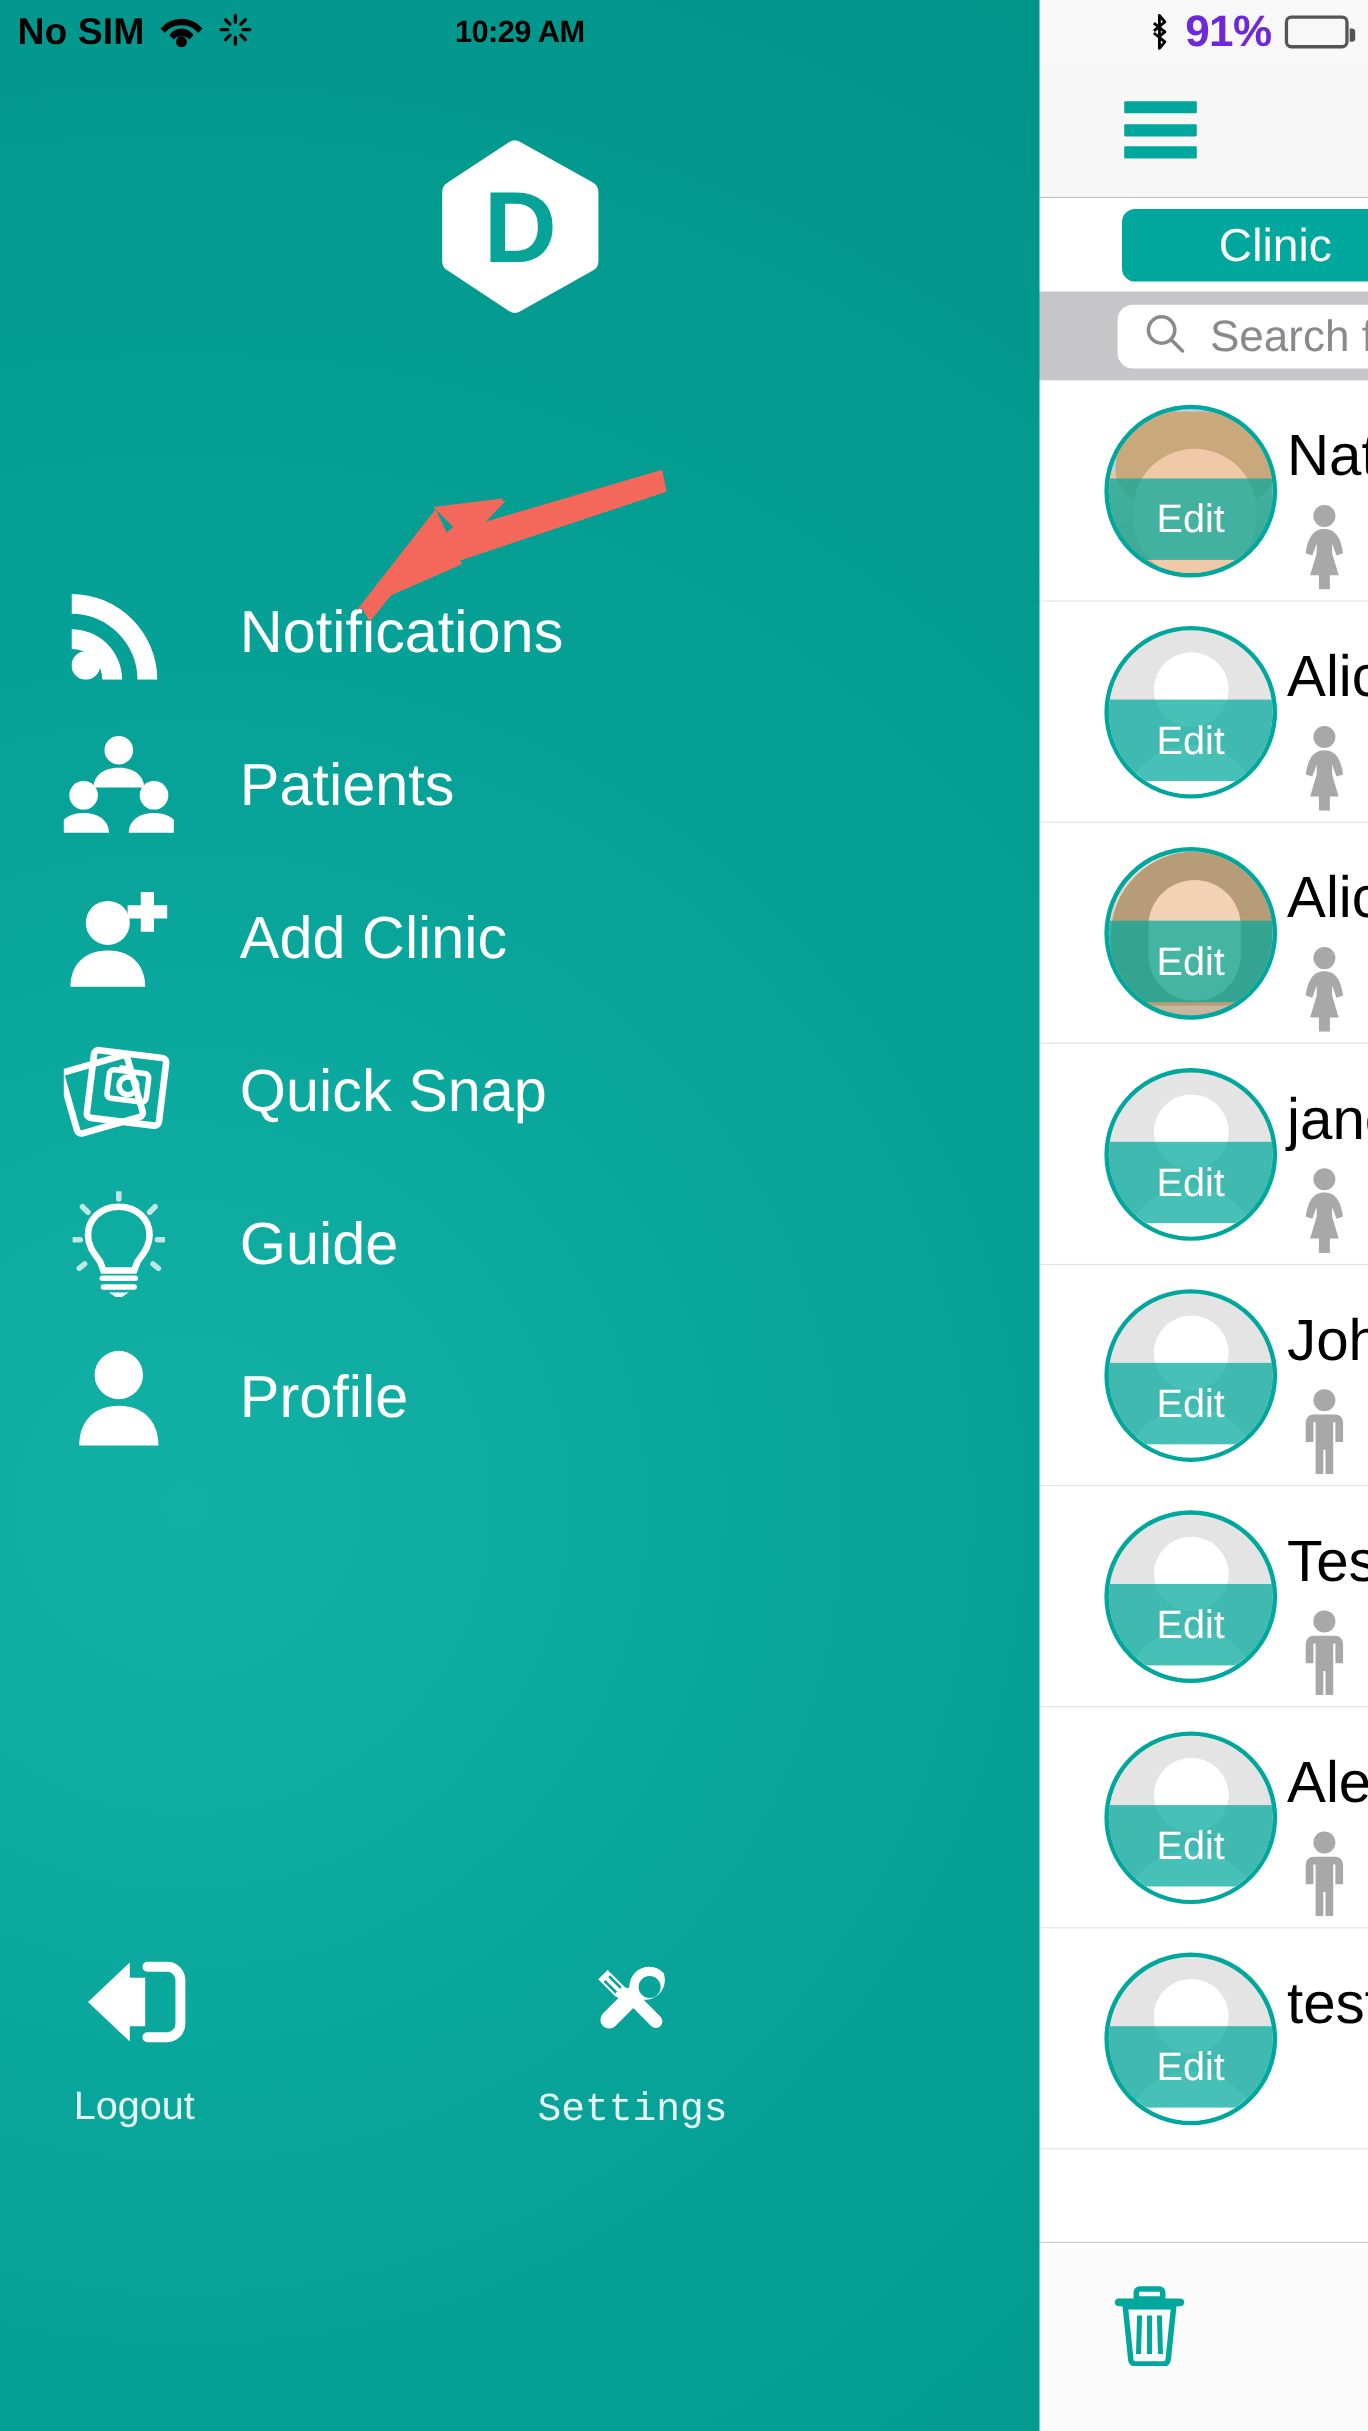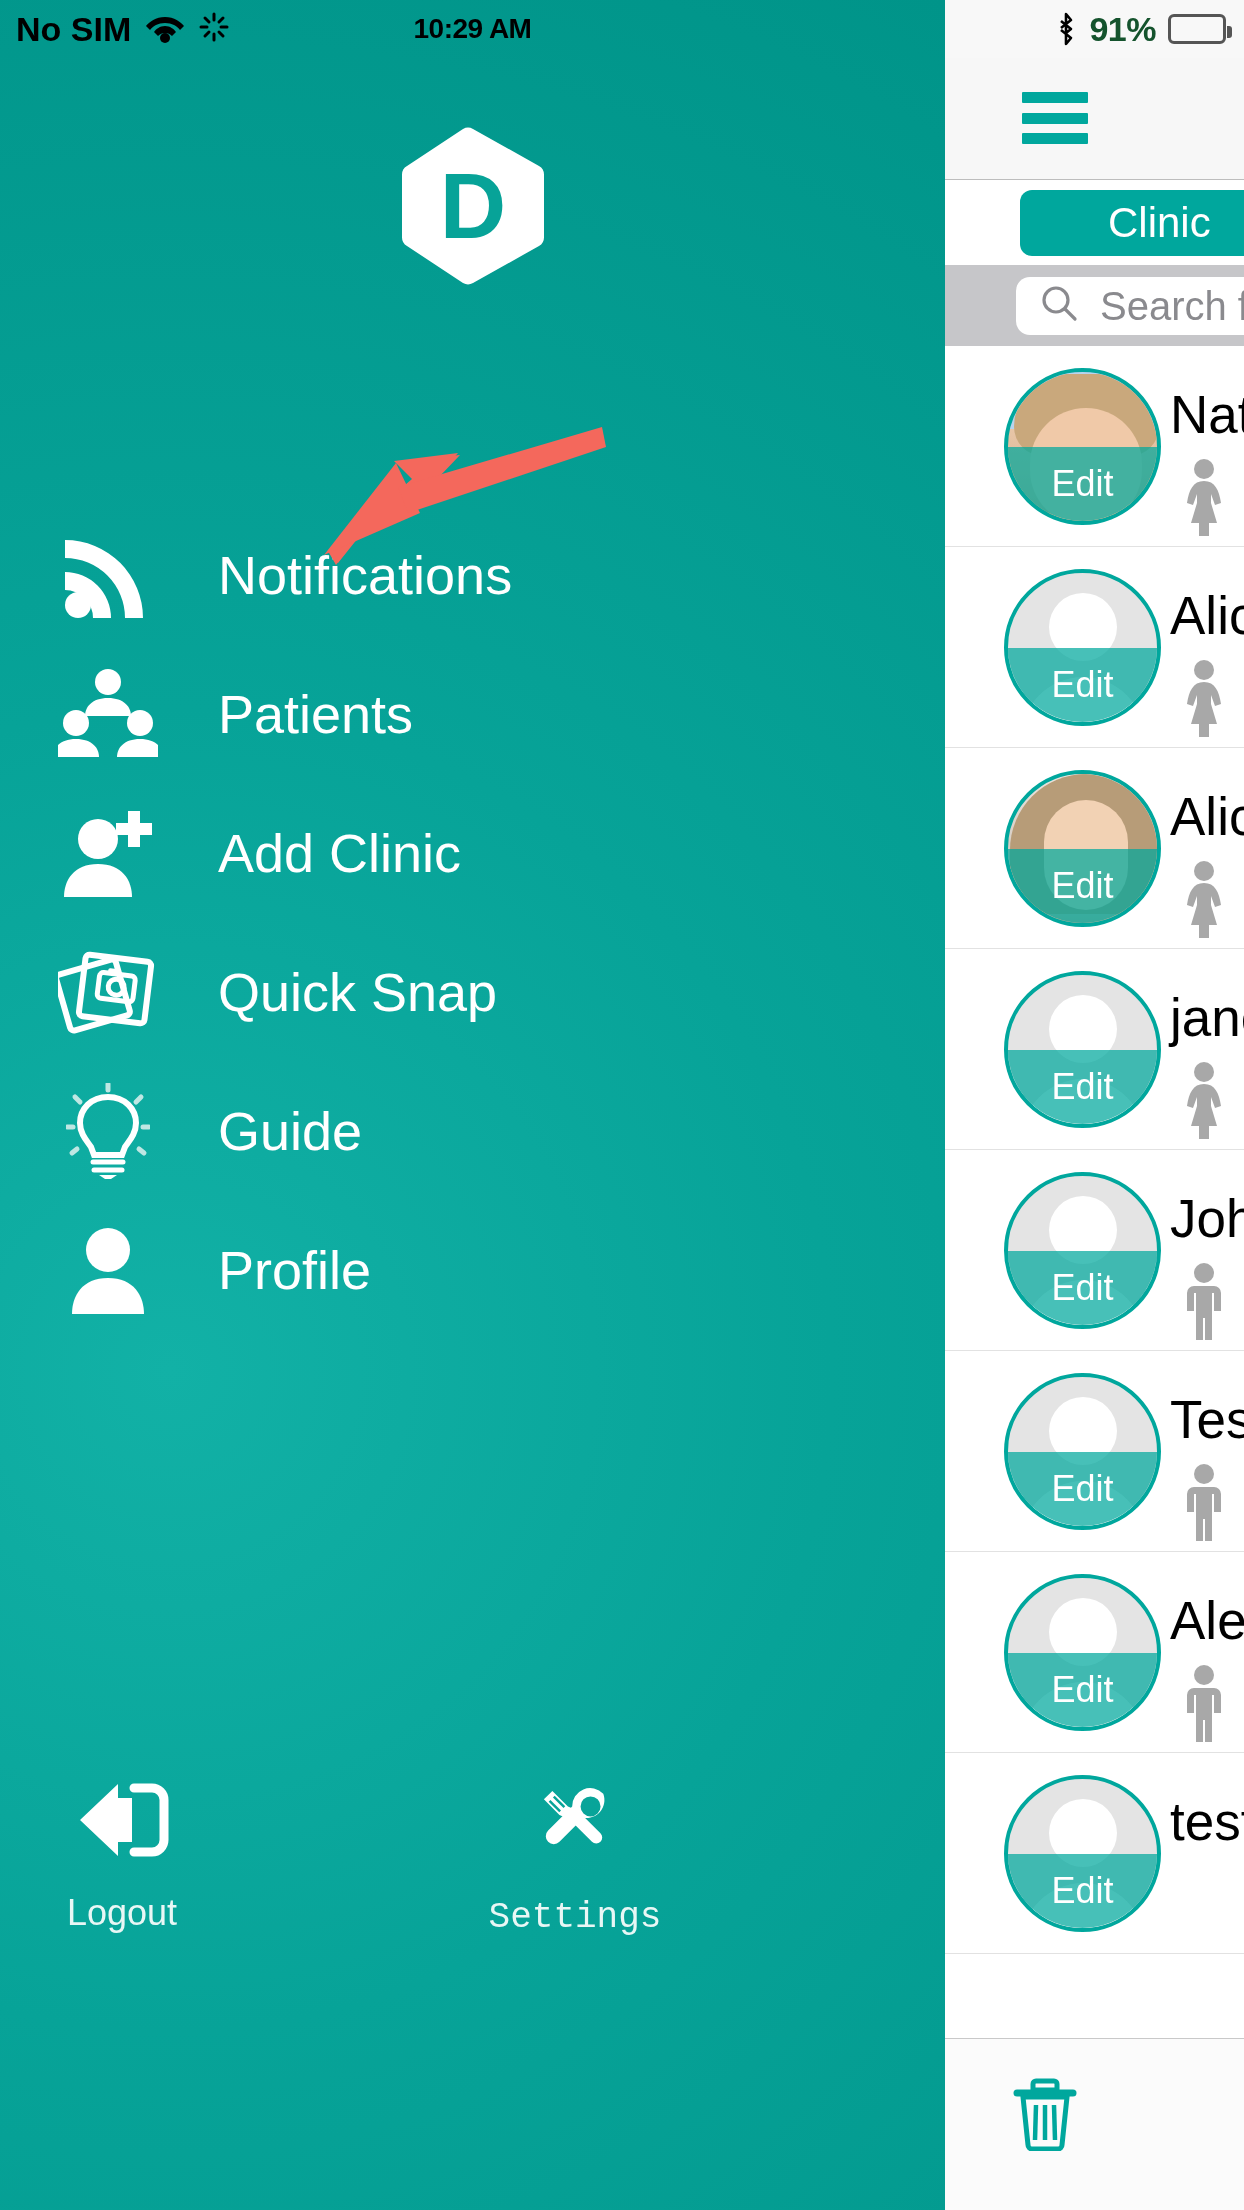--- a/index.html
+++ b/index.html
@@ -26,21 +26,21 @@
     position: absolute; left: 0; top: 0;
     width: 1244px; height: 58px;
     background: #f8f8f8;
   }
   #status-right {
     position: absolute; right: 18px; top: 0;
     height: 58px;
     display: flex; align-items: center; gap: 12px;
   }
   .status-text {
-    font-size: 34px; font-weight: bold; color: #14532d;
+    font-size: 40px; font-weight: bold; color: #6d28d9;
     letter-spacing: -0.5px;
   }
   .bt-icon { width: 22px; height: 34px; }
   .battery {
     position: relative;
     width: 58px; height: 30px;
     border: 3px solid #555; border-radius: 6px;
     padding: 2px;
   }
   .battery::after {
@@ -158,21 +158,21 @@
     position: absolute; left: 2px; top: 0px;
     width: 152px; height: 140px;
     background: #b79c78; border-radius: 76px 76px 30px 30px;
   }
   .avatar.photo-b .face {
     position: absolute; left: 36px; top: 26px;
     width: 84px; height: 110px;
     background: #f2d2b4; border-radius: 42px;
   }
   .edit-overlay {
-    position: absolute; left: 0; bottom: 0;
+    position: absolute; left: 0; bottom: 12px;
     width: 100%; height: 50%;
     background: rgba(0,167,157,0.72);
     color: #fff; font-size: 36px;
     display: flex; align-items: center; justify-content: center;
   }
   .patient-name {
     font-size: 53px; color: #000;
     position: absolute; left: 1170px; top: 38px;
     white-space: nowrap;
   }

